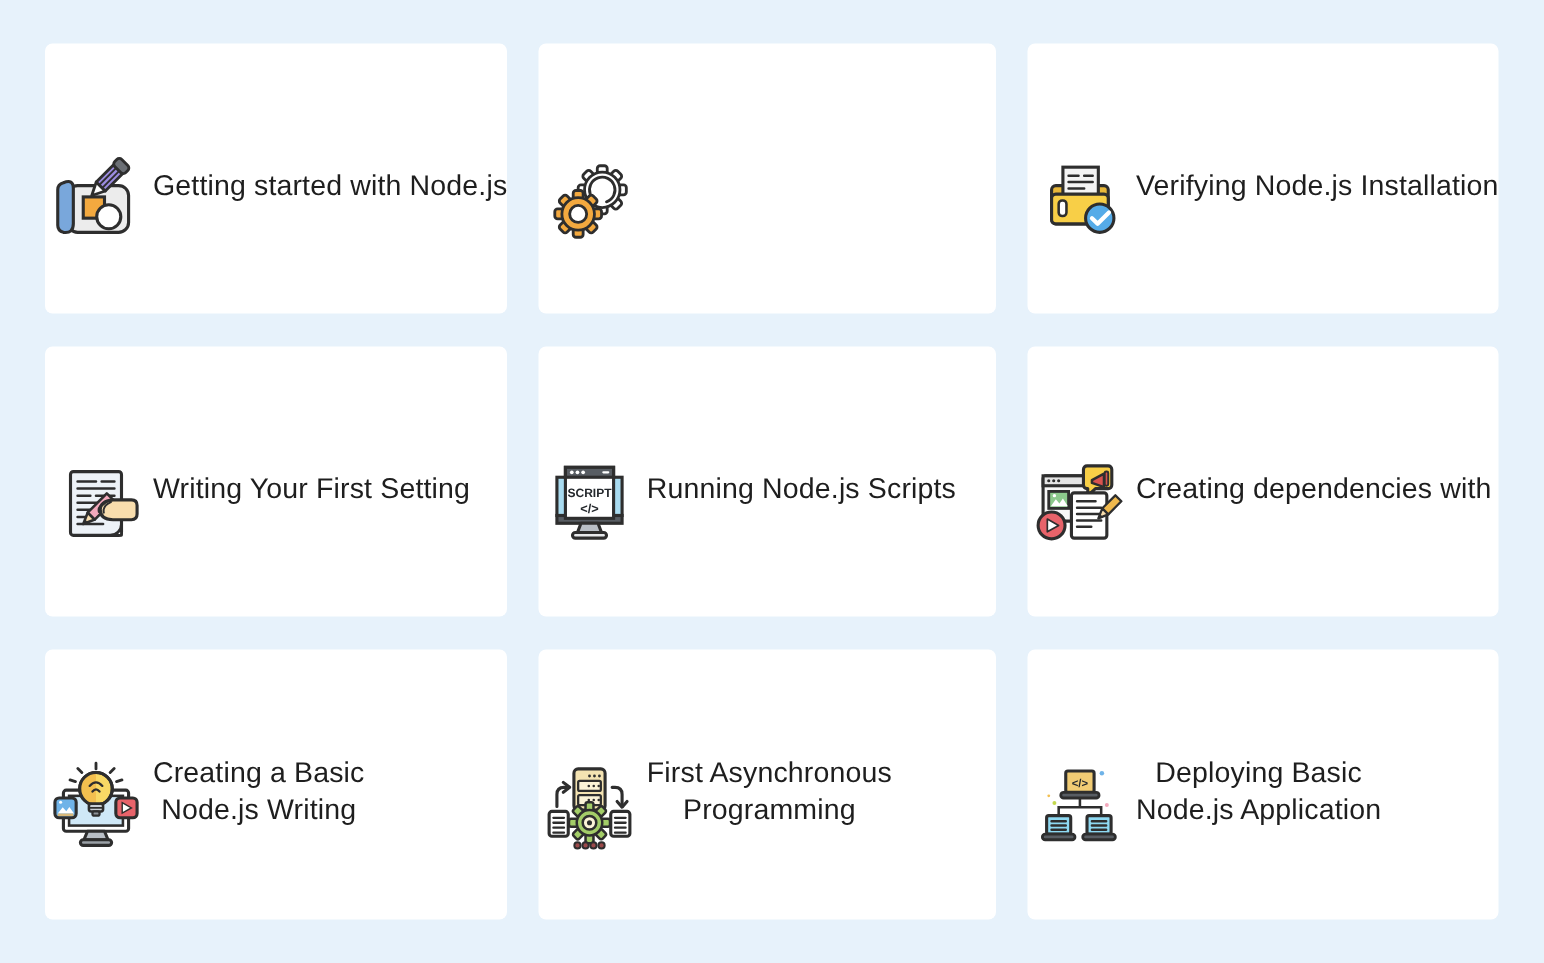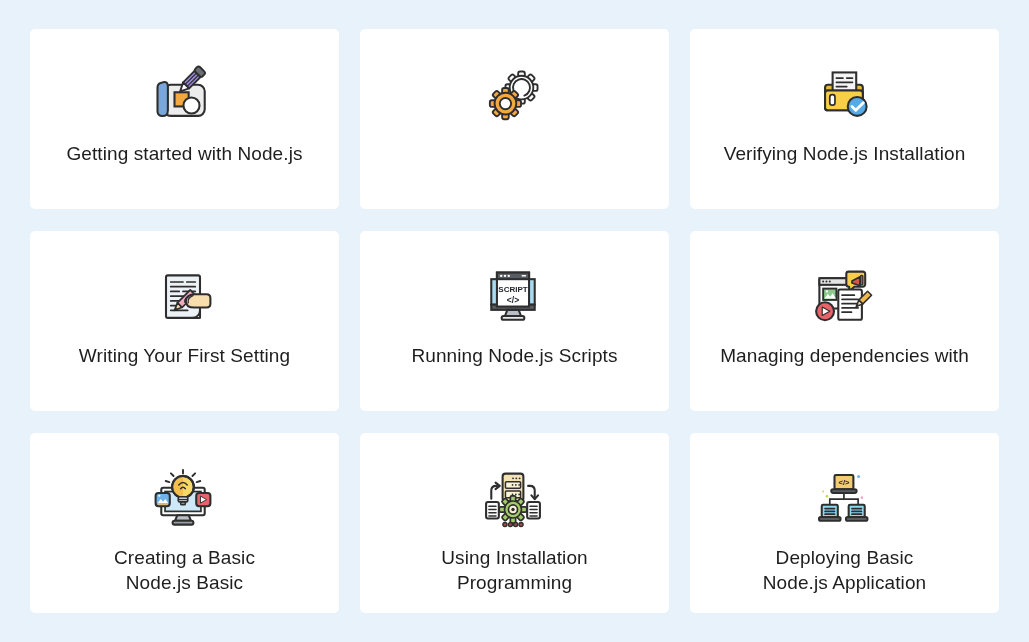--- a/index.html
+++ b/index.html
@@ -1,21 +1,21 @@
 <!DOCTYPE html>
 <html><head>
 <meta charset="utf-8">
 <style>
   html,body{margin:0;padding:0;width:1029px;height:642px;overflow:hidden;
     font-family:"Liberation Sans",sans-serif;}
   body{background:#e7f2fb;}
   .grid{box-sizing:border-box;width:1029px;height:642px;padding:29px 30px;
     display:grid;grid-template-columns:repeat(3,1fr);grid-template-rows:repeat(3,1fr);
     column-gap:21px;row-gap:22px;}
-  .card{background:#ffffff;border-radius:5px;display:flex;flex-direction:column;
+  .card{background:#ffffff;border-radius:5px;display:flex;flex-direction:row;
     align-items:center;cursor:pointer;}
   .icon-box{margin-top:34px;width:72px;height:68px;display:flex;
     align-items:center;justify-content:flex-start;flex:0 0 auto;}
   .caption{margin-top:10px;text-align:center;color:#1e1e1e;font-size:19px;
     line-height:25px;letter-spacing:0.1px;}
   .caption span{display:block;white-space:nowrap;}
   svg text{font-family:"Liberation Sans",sans-serif;font-weight:bold;fill:#24282c;}
 </style>
 </head>
 <body>
@@ -161,21 +161,21 @@
         <rect x="31" y="26" width="25" height="32" rx="2" fill="#ffffff" stroke="#2e2e2e" stroke-width="2.2"></rect>
         <path d="M35 32 h13 M35 36.5 h17 M35 41 h17 M35 45.5 h17 M35 50 h10" stroke="#2e2e2e" stroke-width="1.8" stroke-linecap="round"></path>
         <g transform="translate(50,44) rotate(45)" stroke="#2e2e2e" stroke-linejoin="round">
           <path d="M0 0 L-3 -7 L3 -7 Z" fill="#f8ddad" stroke-width="1.6"></path>
           <path d="M0 0 L-1.2 -2.8 L1.2 -2.8 Z" fill="#2e2e2e" stroke-width="0.4"></path>
           <rect x="-3" y="-20" width="6" height="13" fill="#f0b94d" stroke-width="1.6"></rect>
         </g>
       </svg>
     </div>
     <div class="caption">
-      <span>Managing dependencies with</span>
+      <span>Creating dependencies with</span>
       <span></span>
     </div>
   </div>
 
   <div class="card">
     <div class="icon-box">
       <svg width="68" height="68" viewBox="0 0 72 72">
         <path d="M36 7 v-4 M26 9.5 l-2.8 -2.8 M46 9.5 l2.8 -2.8 M21.5 16 l-3.8 -1.2 M50.5 16 l3.8 -1.2" stroke="#2e2e2e" stroke-width="2" stroke-linecap="round"></path>
         <rect x="13" y="22" width="46" height="29" rx="2" fill="#ffffff" stroke="#2e2e2e" stroke-width="2.2"></rect>
         <rect x="17" y="26" width="38" height="21" fill="#cfe8f7" stroke="#2e2e2e" stroke-width="1.8"></rect>
@@ -191,21 +191,21 @@
         <path d="M36 9.5 a11.5 11.5 0 0 0 0 23 z" fill="#f3bf4f"></path>
         <circle cx="36" cy="21" r="11.5" fill="none" stroke="#2e2e2e" stroke-width="2.2"></circle>
         <path d="M31.5 19 q4.5 -5 9 0 M33.5 23 q2.5 -3 5 0" fill="none" stroke="#2e2e2e" stroke-width="1.6" stroke-linecap="round"></path>
         <rect x="31" y="31.5" width="10" height="5.5" rx="1.5" fill="#c9cfd4" stroke="#2e2e2e" stroke-width="1.8"></rect>
         <line x1="31" y1="34.5" x2="41" y2="34.5" stroke="#2e2e2e" stroke-width="1.2"></line>
         <rect x="33.5" y="37" width="5" height="3" rx="1.2" fill="#8d9298" stroke="#2e2e2e" stroke-width="1.6"></rect>
       </svg>
     </div>
     <div class="caption">
       <span>Creating a Basic</span>
-      <span>Node.js Basic</span>
+      <span>Node.js Writing</span>
     </div>
   </div>
 
   <div class="card">
     <div class="icon-box">
       <svg width="68" height="68" viewBox="0 0 72 72">
         <rect x="25" y="7" width="22" height="29" rx="3" fill="#f4e3b2" stroke="#2e2e2e" stroke-width="2.2"></rect>
         <circle cx="36" cy="12" r="1" fill="#2e2e2e"></circle>
           <circle cx="39.5" cy="12" r="1" fill="#2e2e2e"></circle>
           <circle cx="43" cy="12" r="1" fill="#2e2e2e"></circle>
@@ -240,21 +240,21 @@
           <circle r="4.8" fill="#fbf3d7" stroke="#2e2e2e" stroke-width="1.8"></circle>
           <circle r="1.8" fill="#2e2e2e"></circle>
         </g>
         <circle cx="27.5" cy="61" r="2.2" fill="#9c4a4a" stroke="#2e2e2e" stroke-width="1.4"></circle>
         <circle cx="33.2" cy="61" r="2.2" fill="#9c4a4a" stroke="#2e2e2e" stroke-width="1.4"></circle>
         <circle cx="38.8" cy="61" r="2.2" fill="#9c4a4a" stroke="#2e2e2e" stroke-width="1.4"></circle>
         <circle cx="44.5" cy="61" r="2.2" fill="#9c4a4a" stroke="#2e2e2e" stroke-width="1.4"></circle>
       </svg>
     </div>
     <div class="caption">
-      <span>Using Installation</span>
+      <span>First Asynchronous</span>
       <span>Programming</span>
     </div>
   </div>
 
   <div class="card">
     <div class="icon-box">
       <svg width="68" height="68" viewBox="0 0 72 72">
         <path d="M37 27.5 v6.5 M22 40.5 v-6.5 h30 v6.5" fill="none" stroke="#2e2e2e" stroke-width="1.8"></path>
         <rect x="27" y="8.5" width="20" height="15" rx="1.5" fill="#f1cc74" stroke="#2e2e2e" stroke-width="2.2"></rect>
         <text x="37" y="19.5" font-size="8" text-anchor="middle">&lt;/&gt;</text>

